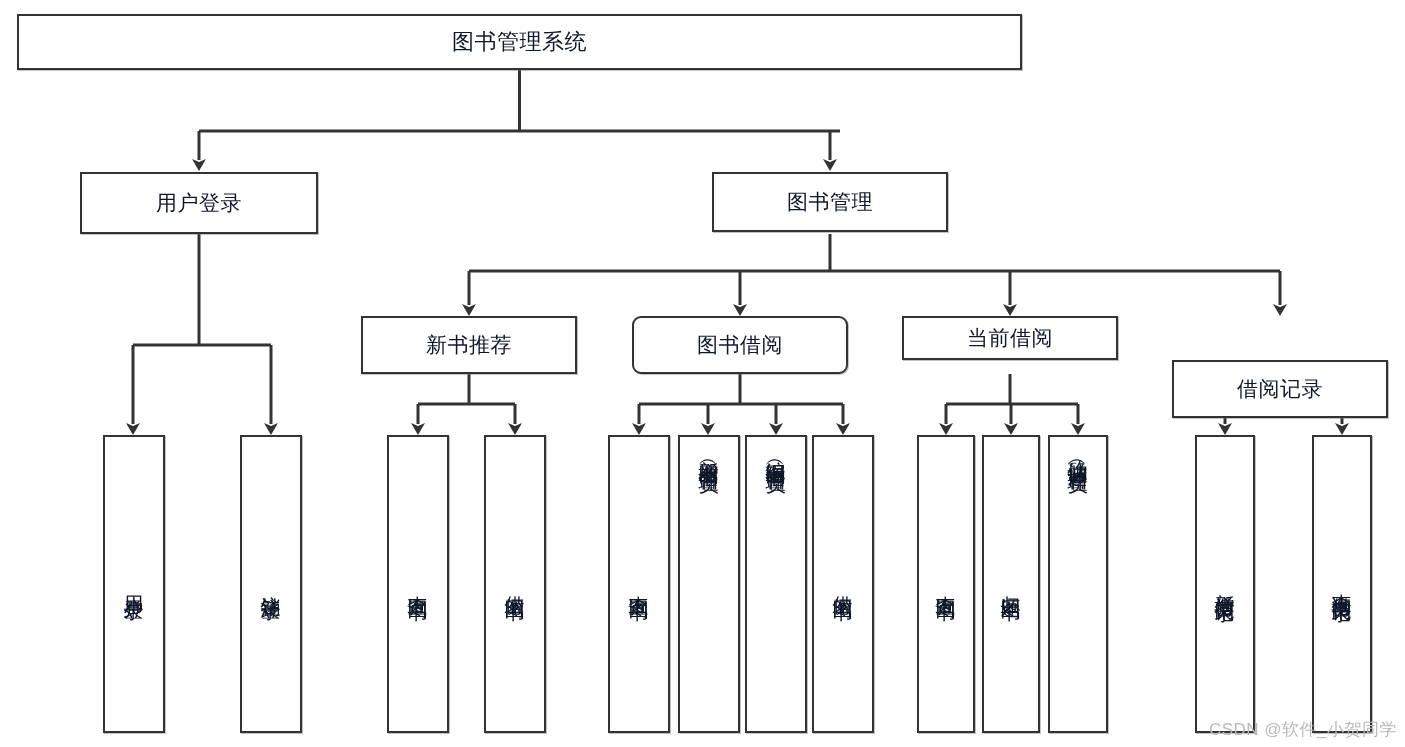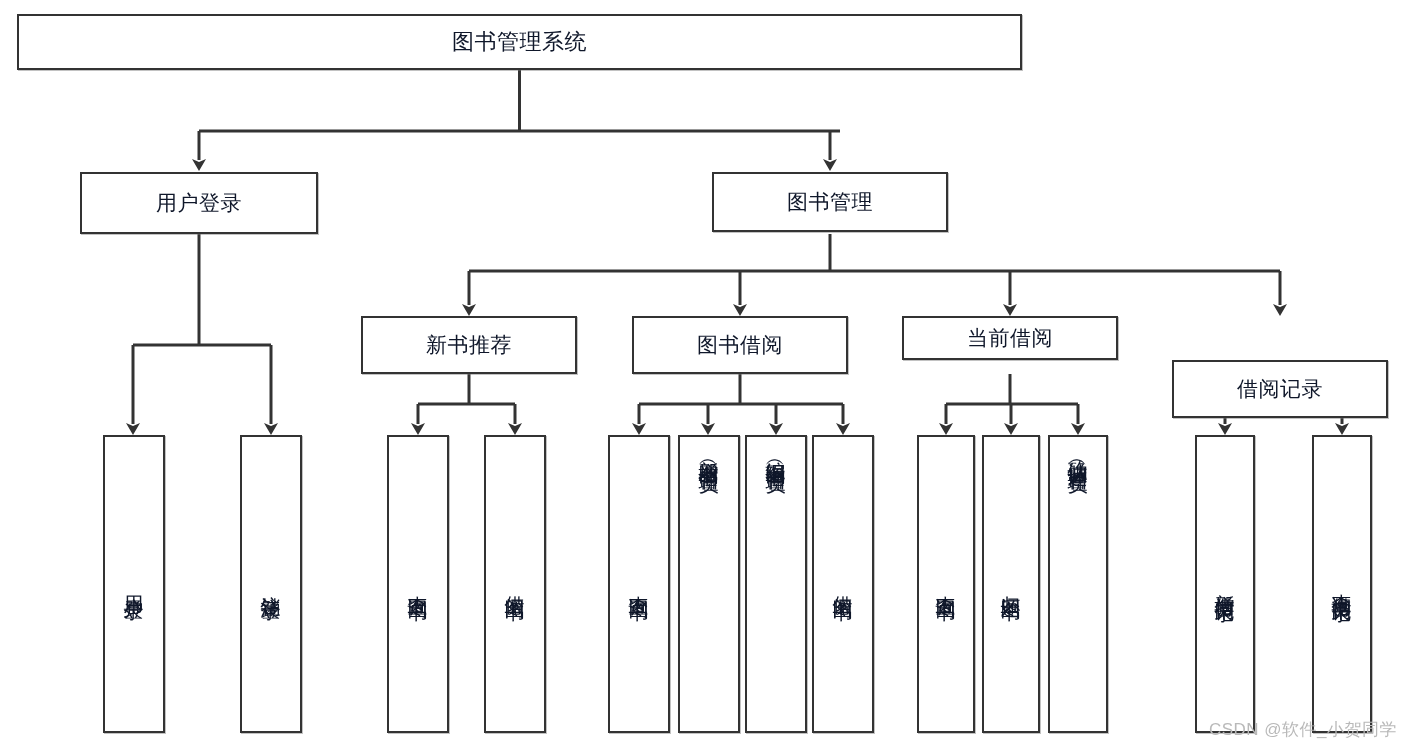--- a/index.html
+++ b/index.html
@@ -134,21 +134,21 @@
   <div class="node" style="left:80px; top:172px; width:238px; height:62px;">
     <span class="label">用户登录</span>
   </div>
   <div class="node" style="left:712px; top:172px; width:236px; height:60px;">
     <span class="label">图书管理</span>
   </div>
 
   <div class="node" style="left:361px; top:316px; width:216px; height:58px;">
     <span class="label">新书推荐</span>
   </div>
-  <div class="node" style="left:632px; top:316px; width:216px; height:58px;">
+  <div class="node" style="left:632px; top:316px; width:216px; height:58px;border-radius:9px;">
     <span class="label">图书借阅</span>
   </div>
   <div class="node" style="left:902px; top:316px; width:216px; height:44px;">
     <span class="label">当前借阅</span>
   </div>
   <div class="node" style="left:1172px; top:316px; width:216px; height:58px;margin-top:44px;">
     <span class="label">借阅记录</span>
   </div>
 
   <div class="node leaf centered" style="left:103px; top:435px; width:62px; height:298px;">

